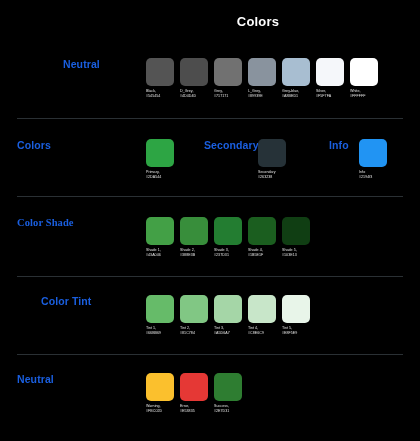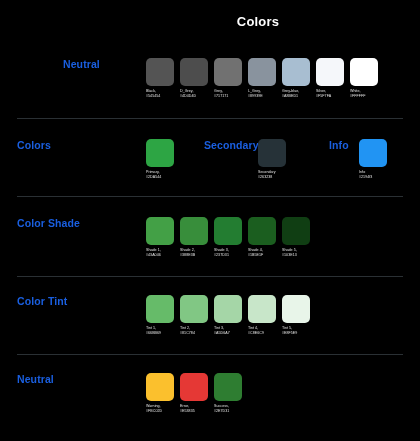--- a/index.html
+++ b/index.html
@@ -211,21 +211,21 @@
           <span class="nm">Info</span>
           <span class="hx">#2194f3</span>
         </div>
       </div>
     </div>
   </div>
 
   <div class="divider" style="top: 196px; background: rgb(42, 48, 52);"></div>
 
   <div class="section" style="top:217px;">
-    <div class="section-label" style="color: rgb(26, 95, 224);">Color Shade</div>
+    <div class="section-label" style="color: rgb(26, 95, 224); font-family: Liberation Serif, serif;">Color Shade</div>
 
     <div class="swatch-row" style="left:146px;">
 
       <div class="swatch">
         <div class="swatch-chip" style="background:#43A046;"></div>
         <div class="swatch-caption" style="color: rgb(230, 230, 230);">
           <span class="nm">Shade 1,</span>
           <span class="hx">#43A046</span>
         </div>
       </div>
@@ -261,21 +261,21 @@
           <span class="hx">#103E13</span>
         </div>
       </div>
 
     </div>
   </div>
 
   <div class="divider" style="top: 276px; background: rgb(42, 48, 52);"></div>
 
   <div class="section" style="top:295px;">
-    <div class="section-label" style="color: rgb(26, 95, 224);">Color Tint</div>
+    <div class="section-label" style="color: rgb(26, 95, 224); margin-left: 24px;">Color Tint</div>
 
     <div class="swatch-row" style="left:146px;">
 
       <div class="swatch">
         <div class="swatch-chip" style="background:#66BB69;"></div>
         <div class="swatch-caption" style="color: rgb(230, 230, 230);">
           <span class="nm">Tint 1,</span>
           <span class="hx">#66BB69</span>
         </div>
       </div>

